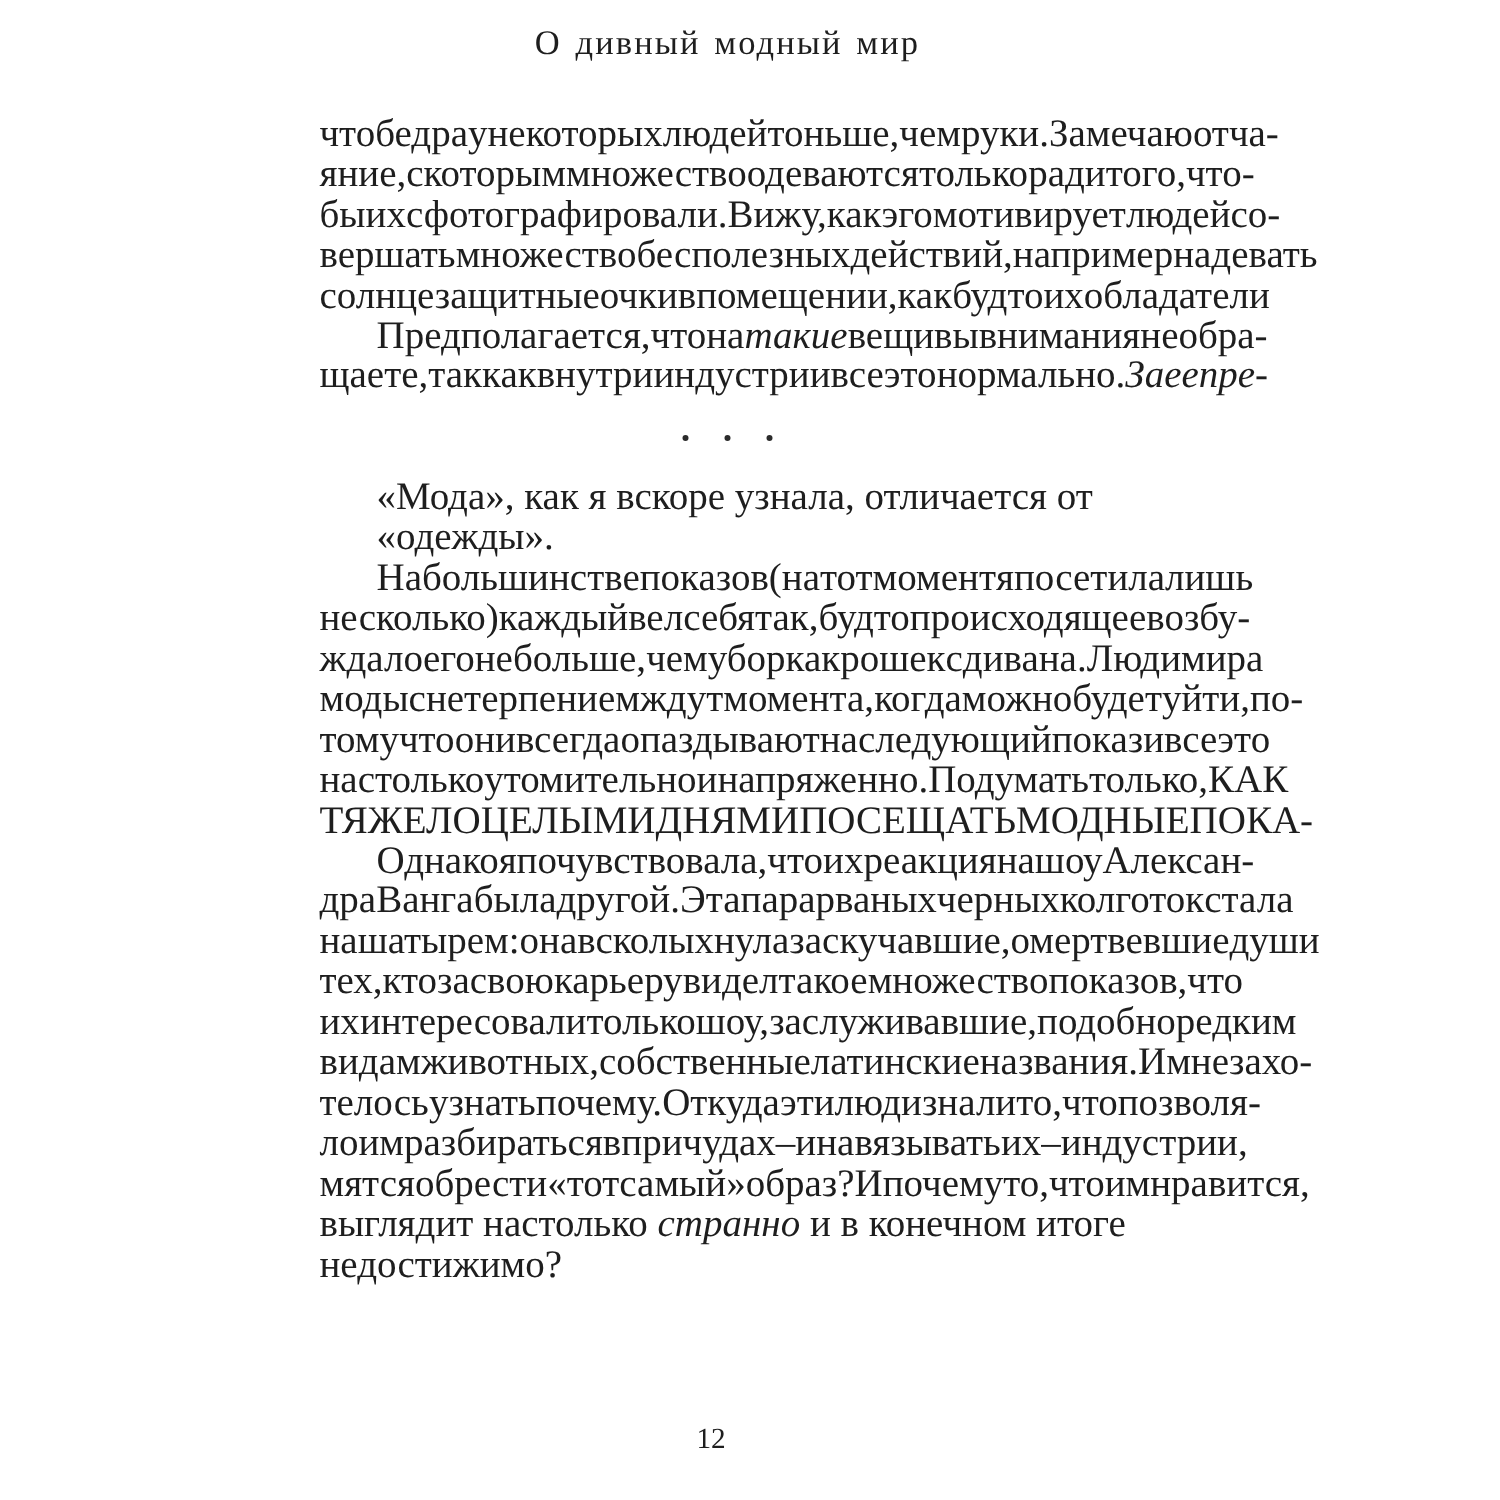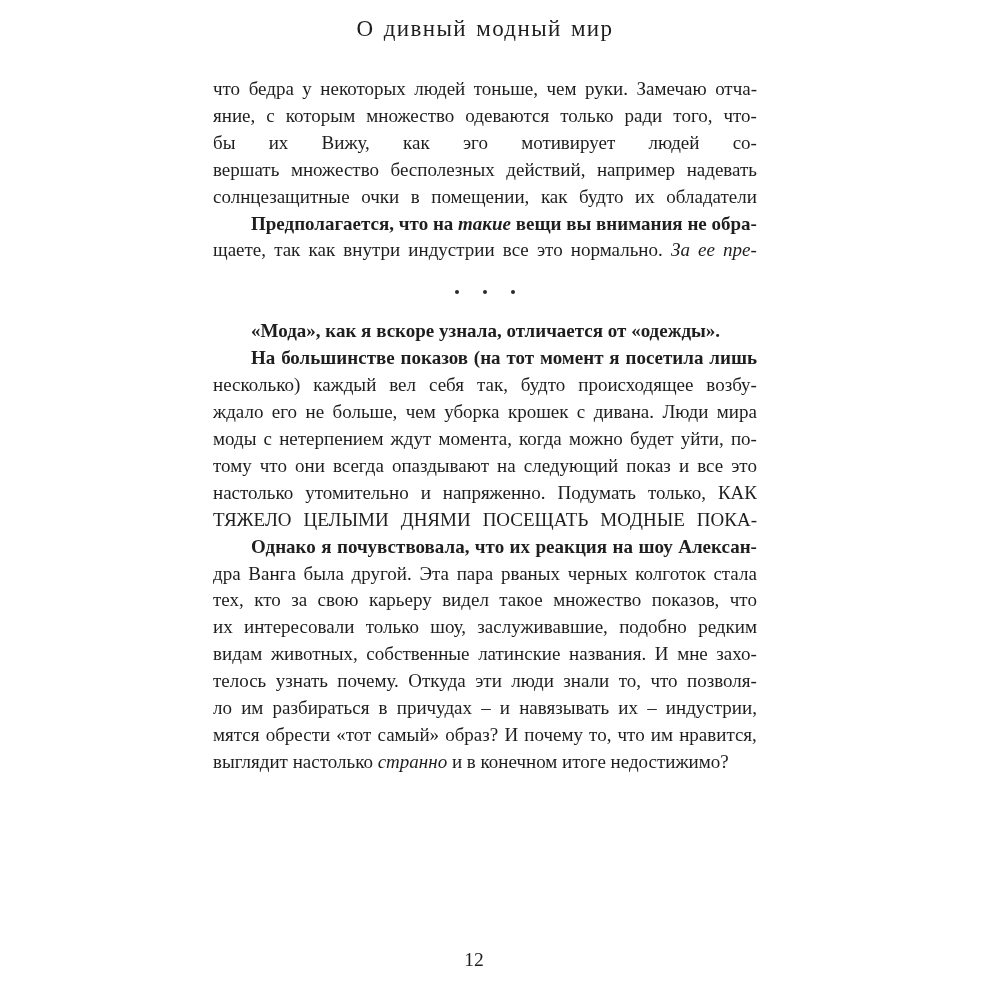--- a/index.html
+++ b/index.html
@@ -21,27 +21,27 @@
     font-size: 23px;
     letter-spacing: 1.4px;
     word-spacing: 2px;
     white-space: nowrap;
   }
   .body-text {
     position: absolute;
     top: 76px;
     left: 213px;
     width: 544px;
-    font-size: 19px;
+    font-size: 26px;
     line-height: 26.9px;
   }
   .line { min-height: 26.9px; }
   .jst { display: flex; justify-content: space-between; }
   .plain { white-space: pre-wrap; }
-  .ind { padding-left: 38px; font-weight: bold; }
+  .ind { padding-left: 38px; }
   .it { font-style: italic; }
   .separator {
     height: 27px;
     margin: 14px 0 13px 0;
     display: flex;
     align-items: center;
     justify-content: center;
     gap: 24px;
   }
   .dot {
@@ -86,20 +86,21 @@
           <span>множество</span>
           <span>одеваются</span>
           <span>только</span>
           <span>ради</span>
           <span>того,</span>
           <span>что-</span>
         </div>
         <div class="line jst">
           <span>бы</span>
           <span>их</span>
+          <span>сфотографировали.</span>
           <span>Вижу,</span>
           <span>как</span>
           <span>эго</span>
           <span>мотивирует</span>
           <span>людей</span>
           <span>со-</span>
         </div>
         <div class="line jst">
           <span>вершать</span>
           <span>множество</span>
@@ -249,20 +250,28 @@
           <span>была</span>
           <span>другой.</span>
           <span>Эта</span>
           <span>пара</span>
           <span>рваных</span>
           <span>черных</span>
           <span>колготок</span>
           <span>стала</span>
         </div>
         <div class="line jst">
+          <span>нашатырем:</span>
+          <span>она</span>
+          <span>всколыхнула</span>
+          <span>заскучавшие,</span>
+          <span>омертвевшие</span>
+          <span>души</span>
+        </div>
+        <div class="line jst">
           <span>тех,</span>
           <span>кто</span>
           <span>за</span>
           <span>свою</span>
           <span>карьеру</span>
           <span>видел</span>
           <span>такое</span>
           <span>множество</span>
           <span>показов,</span>
           <span>что</span>

